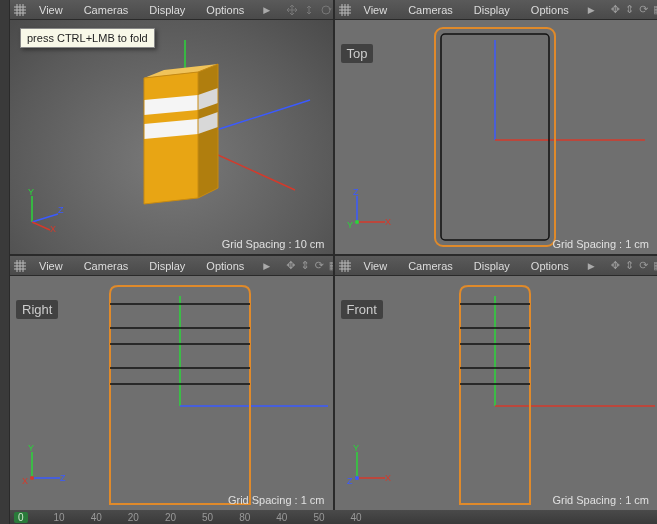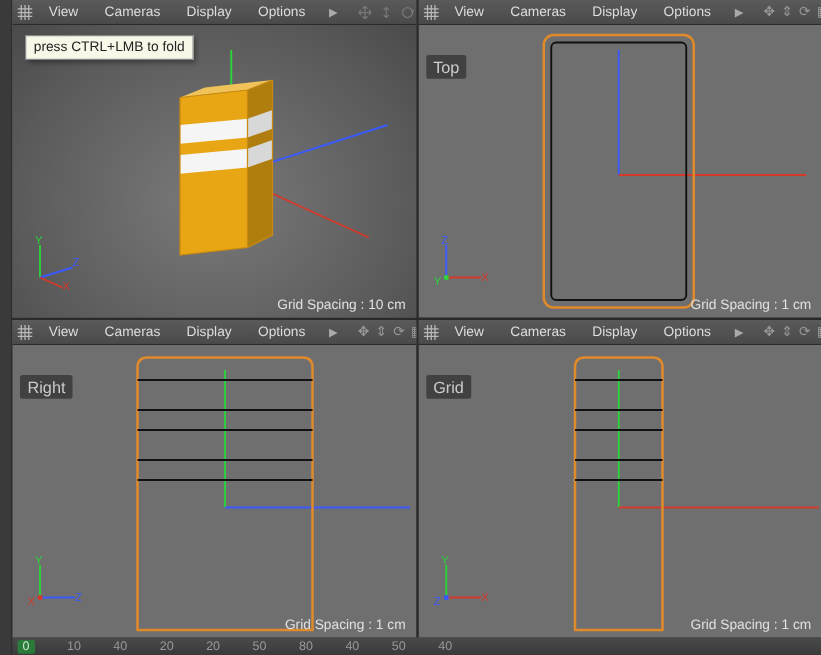--- a/index.html
+++ b/index.html
@@ -382,21 +382,21 @@
         <line x1="160" y1="130" x2="320" y2="130" stroke="#d43a2b" stroke-width="1.5"></line>
         <path d="M125 18 Q125 10 133 10 L187 10 Q195 10 195 18 L195 228 L125 228 Z" fill="none" stroke="#e08a2a" stroke-width="2"></path>
         <g stroke="#111" stroke-width="1.5">
           <line x1="125" y1="28" x2="195" y2="28"></line>
           <line x1="125" y1="52" x2="195" y2="52"></line>
           <line x1="125" y1="68" x2="195" y2="68"></line>
           <line x1="125" y1="92" x2="195" y2="92"></line>
           <line x1="125" y1="108" x2="195" y2="108"></line>
         </g>
       </svg>
-      <div class="vp-label">Grid</div>
+      <div class="vp-label">Front</div>
       <div class="gizmo">
         <svg width="44" height="44">
           <line x1="10" y1="34" x2="10" y2="8" stroke="#2bd43a" stroke-width="1.5"></line>
           <text x="6" y="7" fill="#2bd43a" font-size="9">Y</text>
           <line x1="10" y1="34" x2="38" y2="34" stroke="#d43a2b" stroke-width="1.5"></line>
           <text x="38" y="37" fill="#d43a2b" font-size="9">X</text>
           <circle cx="10" cy="34" r="2" fill="#3a5aff"></circle>
           <text x="0" y="40" fill="#3a5aff" font-size="9">Z</text>
         </svg>
       </div>

